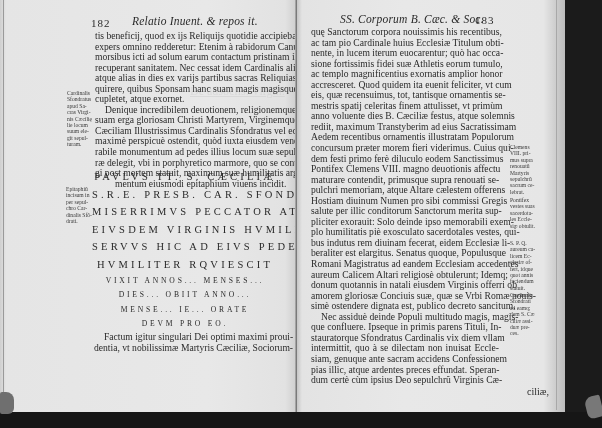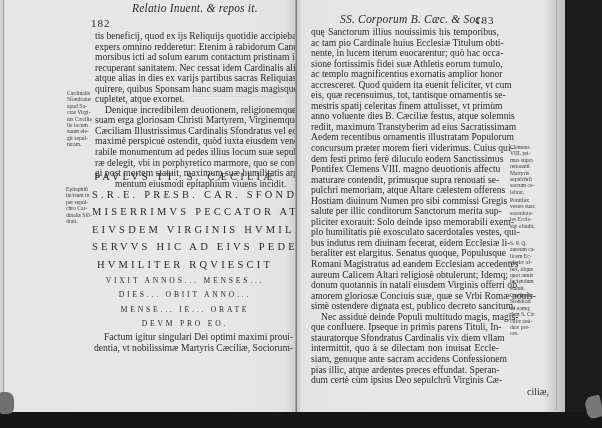--- a/index.html
+++ b/index.html
@@ -49,21 +49,21 @@
 <body>
 
 <div class="spread">
 
   <div class="page left">
     <div class="left-edge"></div>
 
     <div class="bleed" style="left:190px; top:86px;">De adsociis. Virgin.</div>
 
     <div class="pagenum" style="left:91px; top:17px;">182</div>
-    <div class="runhead" style="left:132px; top:2px;">Relatio Inuent. &amp; repos it.</div>
+    <div class="runhead" style="left:132px; top:15px;">Relatio Inuent. &amp; repos it.</div>
 
     <div class="body" style="left:95px; top:31px; width:183px;">
       <span class="line">tis beneficij, quod ex ijs Reliquijs quotidie accipiebat,</span>
       <span class="line">expers omnino redderetur: Etenim à rabidorum Canum</span>
       <span class="line">morsibus icti ad solum earum contactum pristinam illico</span>
       <span class="line">recuperant sanitatem. Nec cessat idem Cardinalis alias</span>
       <span class="line">atque alias in dies ex varijs partibus sacras Reliquias in-</span>
       <span class="line">quirere, quibus Sponsam hanc suam magis magisque lo-</span>
       <span class="line" style="text-align-last:left;">cupletet, atque exornet.</span>
       <span class="line indent">Denique incredibilem deuotionem, religionemque</span>
@@ -119,21 +119,21 @@
 
   <div class="gutter"></div>
 
   <div class="page right">
     <div class="right-edge"></div>
 
     <div class="runhead" style="left:43px; top:13px;">SS. Corporum B. Cæc. &amp; Soc.</div>
     <div class="pagenum" style="left:178px; top:14px;">183</div>
 
     <div class="body" style="left:14px; top:27px; width:188px;">
-      <span class="line">quę Sanctorum illius nouissimis his temporibus,</span>
+      <span class="line">quę Sanctorum corpora nouissimis his recentibus,</span>
       <span class="line">ac tam pio Cardinale huius Ecclesiæ Titulum obti-</span>
       <span class="line">nente, in lucem iterum euocarentur; quò hac occa-</span>
       <span class="line">sione fortissimis fidei suæ Athletis eorum tumulo,</span>
       <span class="line">ac templo magnificentius exornatis amplior honor</span>
       <span class="line">accresceret. Quod quidem ita euenit feliciter, vt cum</span>
       <span class="line">eis, quæ recensuimus, tot, tantisque ornamentis se-</span>
       <span class="line">mestris spatij celeritas finem attulisset, vt primùm</span>
       <span class="line">anno voluente dies B. Cæciliæ festus, atque solemnis</span>
       <span class="line">rediit, maximum Transtyberim ad eius Sacratissimam</span>
       <span class="line">Aedem recentibus ornamentis illustratam Populorum</span>

